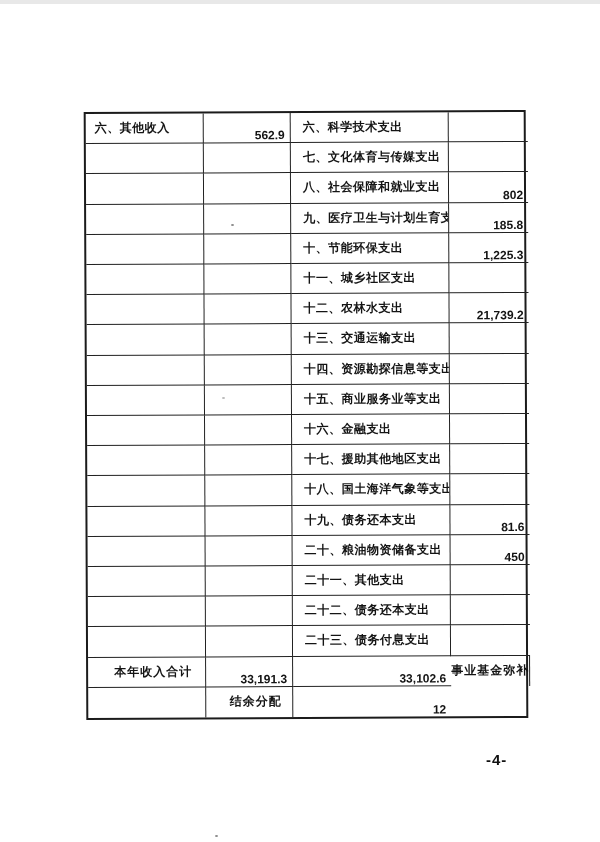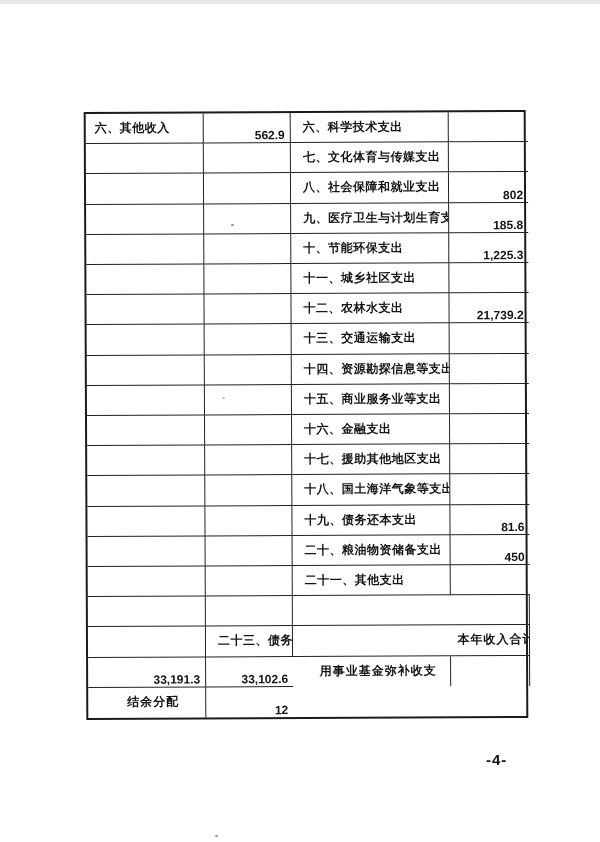--- a/index.html
+++ b/index.html
@@ -280,20 +280,23 @@
       </div>
       <div class="cell col3">
         <span></span>
       </div>
       <div class="cell col0">
         <span></span>
       </div>
       <div class="cell col1">
         <span></span>
       </div>
+      <div class="cell col2">
+        <span>二十二、债务还本支出</span>
+      </div>
       <div class="cell col3">
         <span></span>
       </div>
       <div class="cell col0">
         <span></span>
       </div>
       <div class="cell col1">
         <span></span>
       </div>
       <div class="cell col2">

